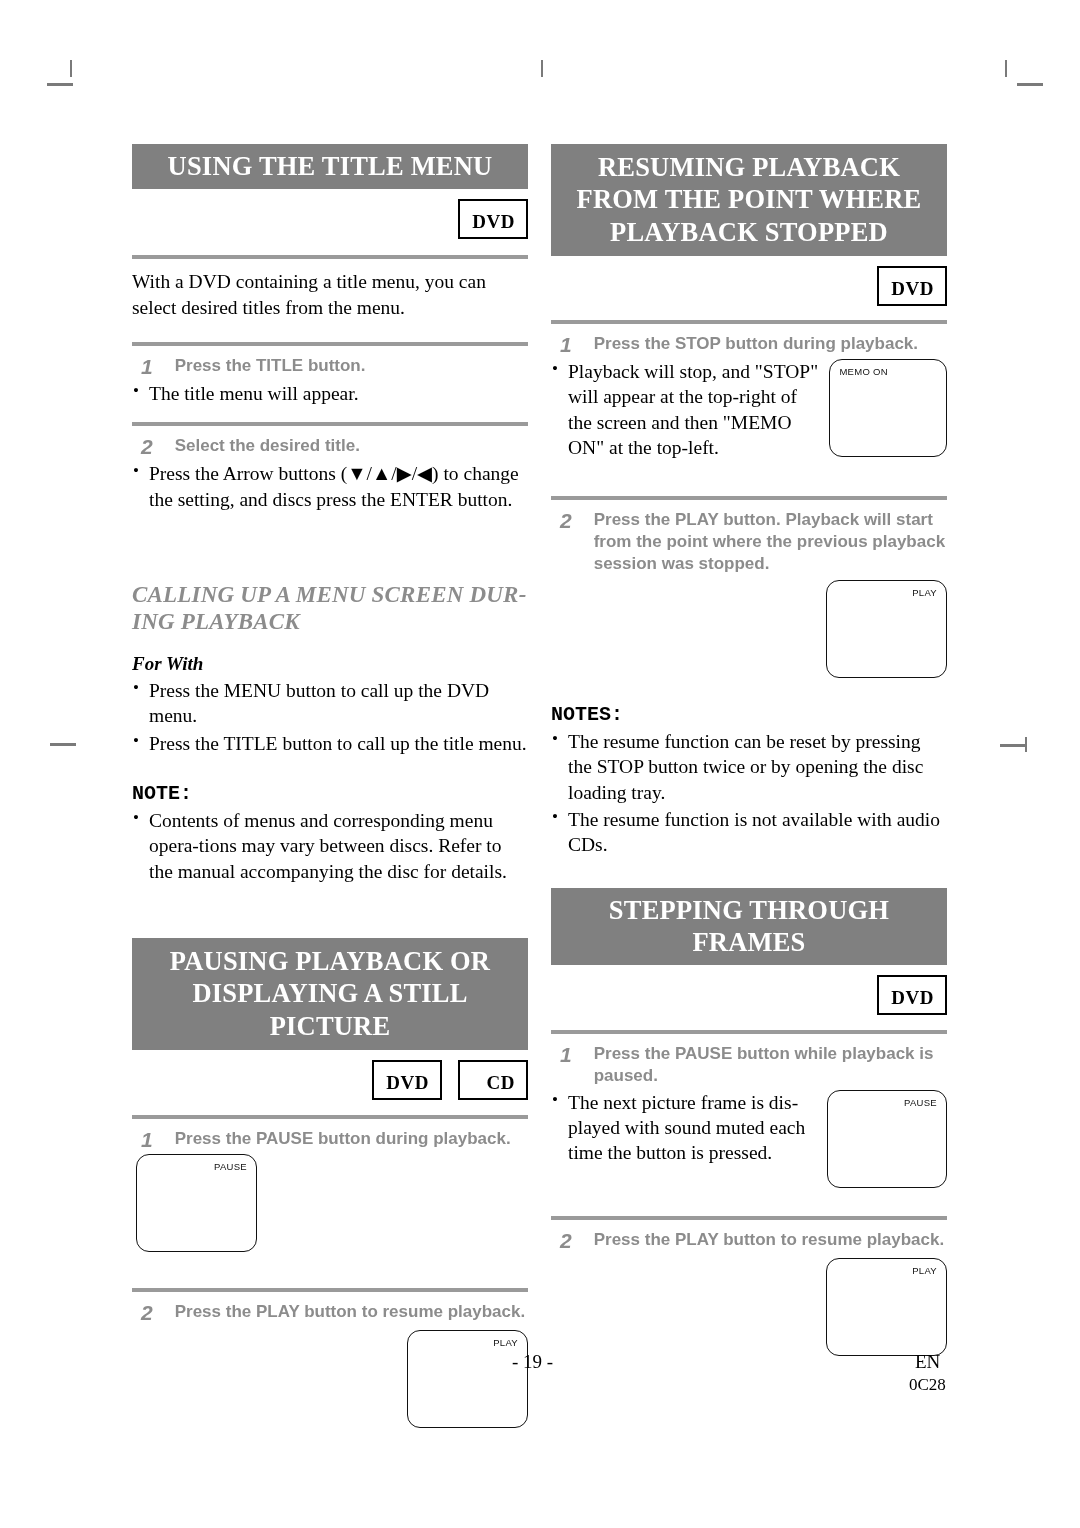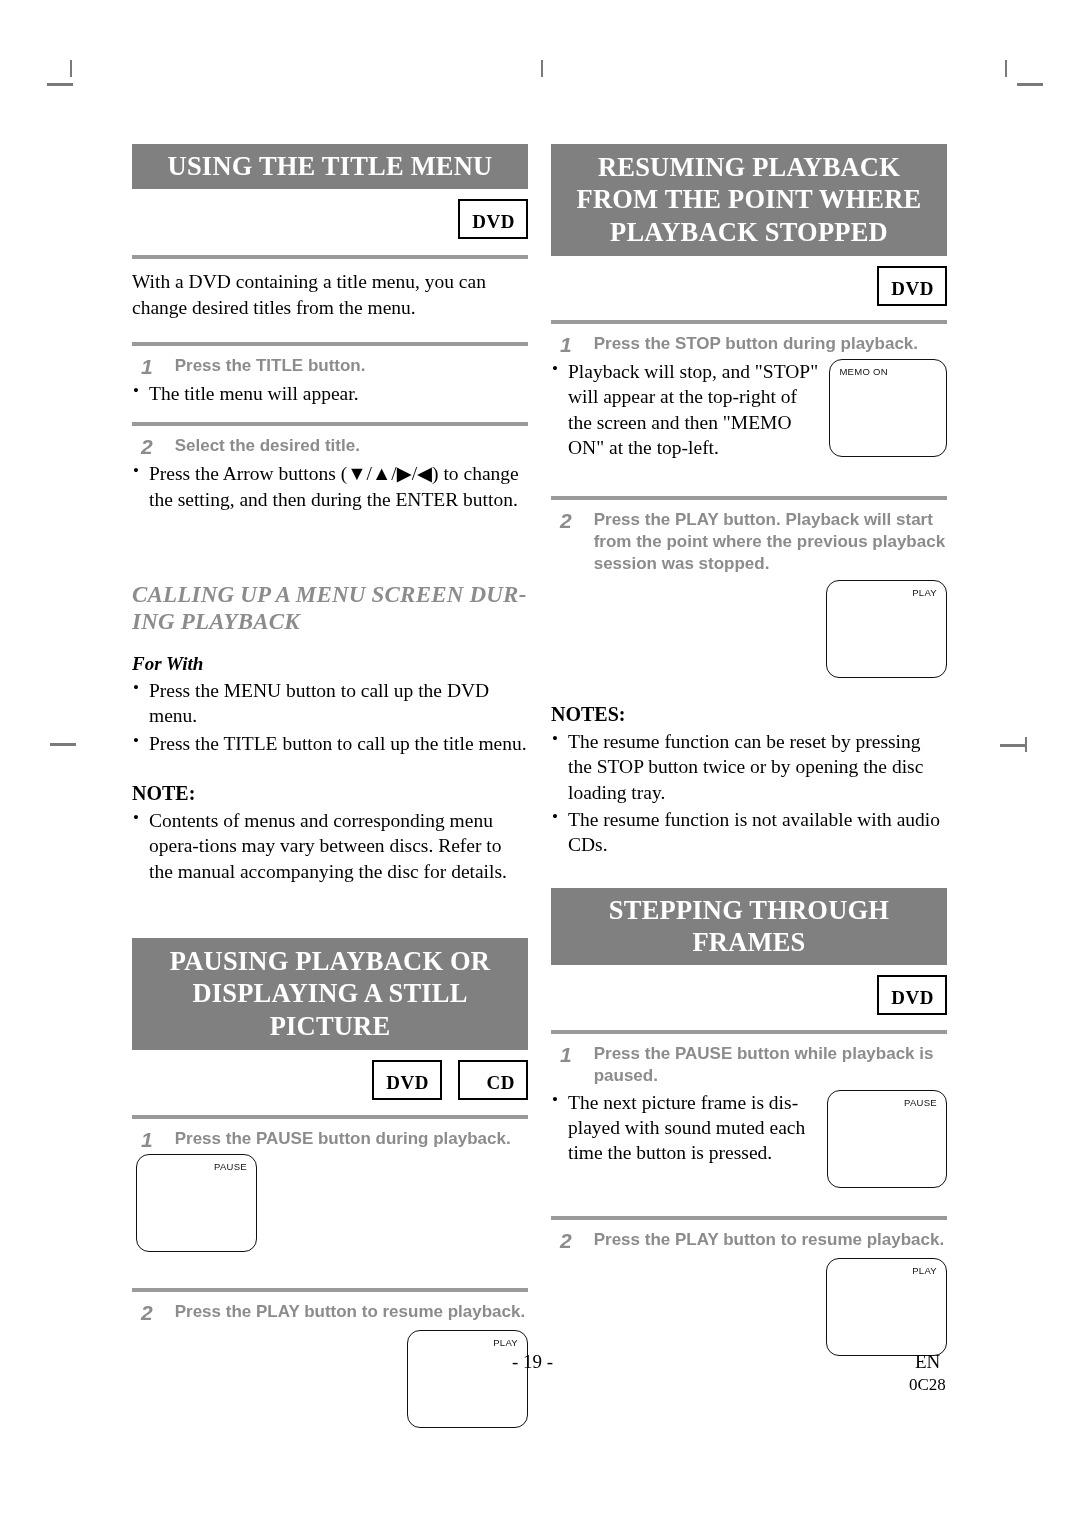--- a/index.html
+++ b/index.html
@@ -135,21 +135,21 @@
     margin-top: 48px;
   }
   .minihead {
     font-family: "Liberation Serif", serif;
     font-weight: bold;
     font-style: italic;
     font-size: 19px;
     color: #000000;
   }
   .notehead {
-    font-family: Liberation Serif, serif;
+    font-family: Liberation Mono, monospace;
     font-weight: bold;
     font-size: 20px;
     color: #000000;
   }
 
   
   .tv {
     width: 121px;
     height: 98px;
     border: 1.6px solid #111111;
@@ -217,21 +217,21 @@
     <div class="banner">USING THE TITLE MENU</div>
 
     <div class="badge-row">
       <div class="badge">DVD</div>
     </div>
 
     <div style="height:16px"></div>
     <div class="rule"></div>
 
     <div style="height:10px"></div>
-    <div class="ptext">With a DVD containing a title menu, you can change desired titles from the menu.</div>
+    <div class="ptext">With a DVD containing a title menu, you can select desired titles from the menu.</div>
 
     <div style="height:22px"></div>
     <div class="rule"></div>
 
     <div style="height:9px"></div>
     <div class="step">
       <span class="step-num">1</span>
       <span class="step-text">Press the TITLE button.</span>
     </div>
     <div style="height:4px"></div>
@@ -239,21 +239,21 @@
 
     <div style="height:16px"></div>
     <div class="rule"></div>
 
     <div style="height:9px"></div>
     <div class="step">
       <span class="step-num">2</span>
       <span class="step-text">Select the desired title.</span>
     </div>
     <div style="height:4px"></div>
-    <div class="bullet">Press the Arrow buttons (▼/▲/▶/◀) to change the setting, and then during the ENTER button.</div>
+    <div class="bullet">Press the Arrow buttons (▼/▲/▶/◀) to change the setting, and discs press the ENTER button.</div>
 
     <div style="height:22px"></div>
     <div class="subhead">CALLING UP A MENU SCREEN DUR-ING PLAYBACK</div>
 
     <div style="height:17px"></div>
     <div class="minihead">For With</div>
     <div style="height:3px"></div>
     <div class="bullet">Press the MENU button to call up the DVD menu.</div>
     <div style="height:2px"></div>
     <div class="bullet">Press the TITLE button to call up the title menu.</div>

